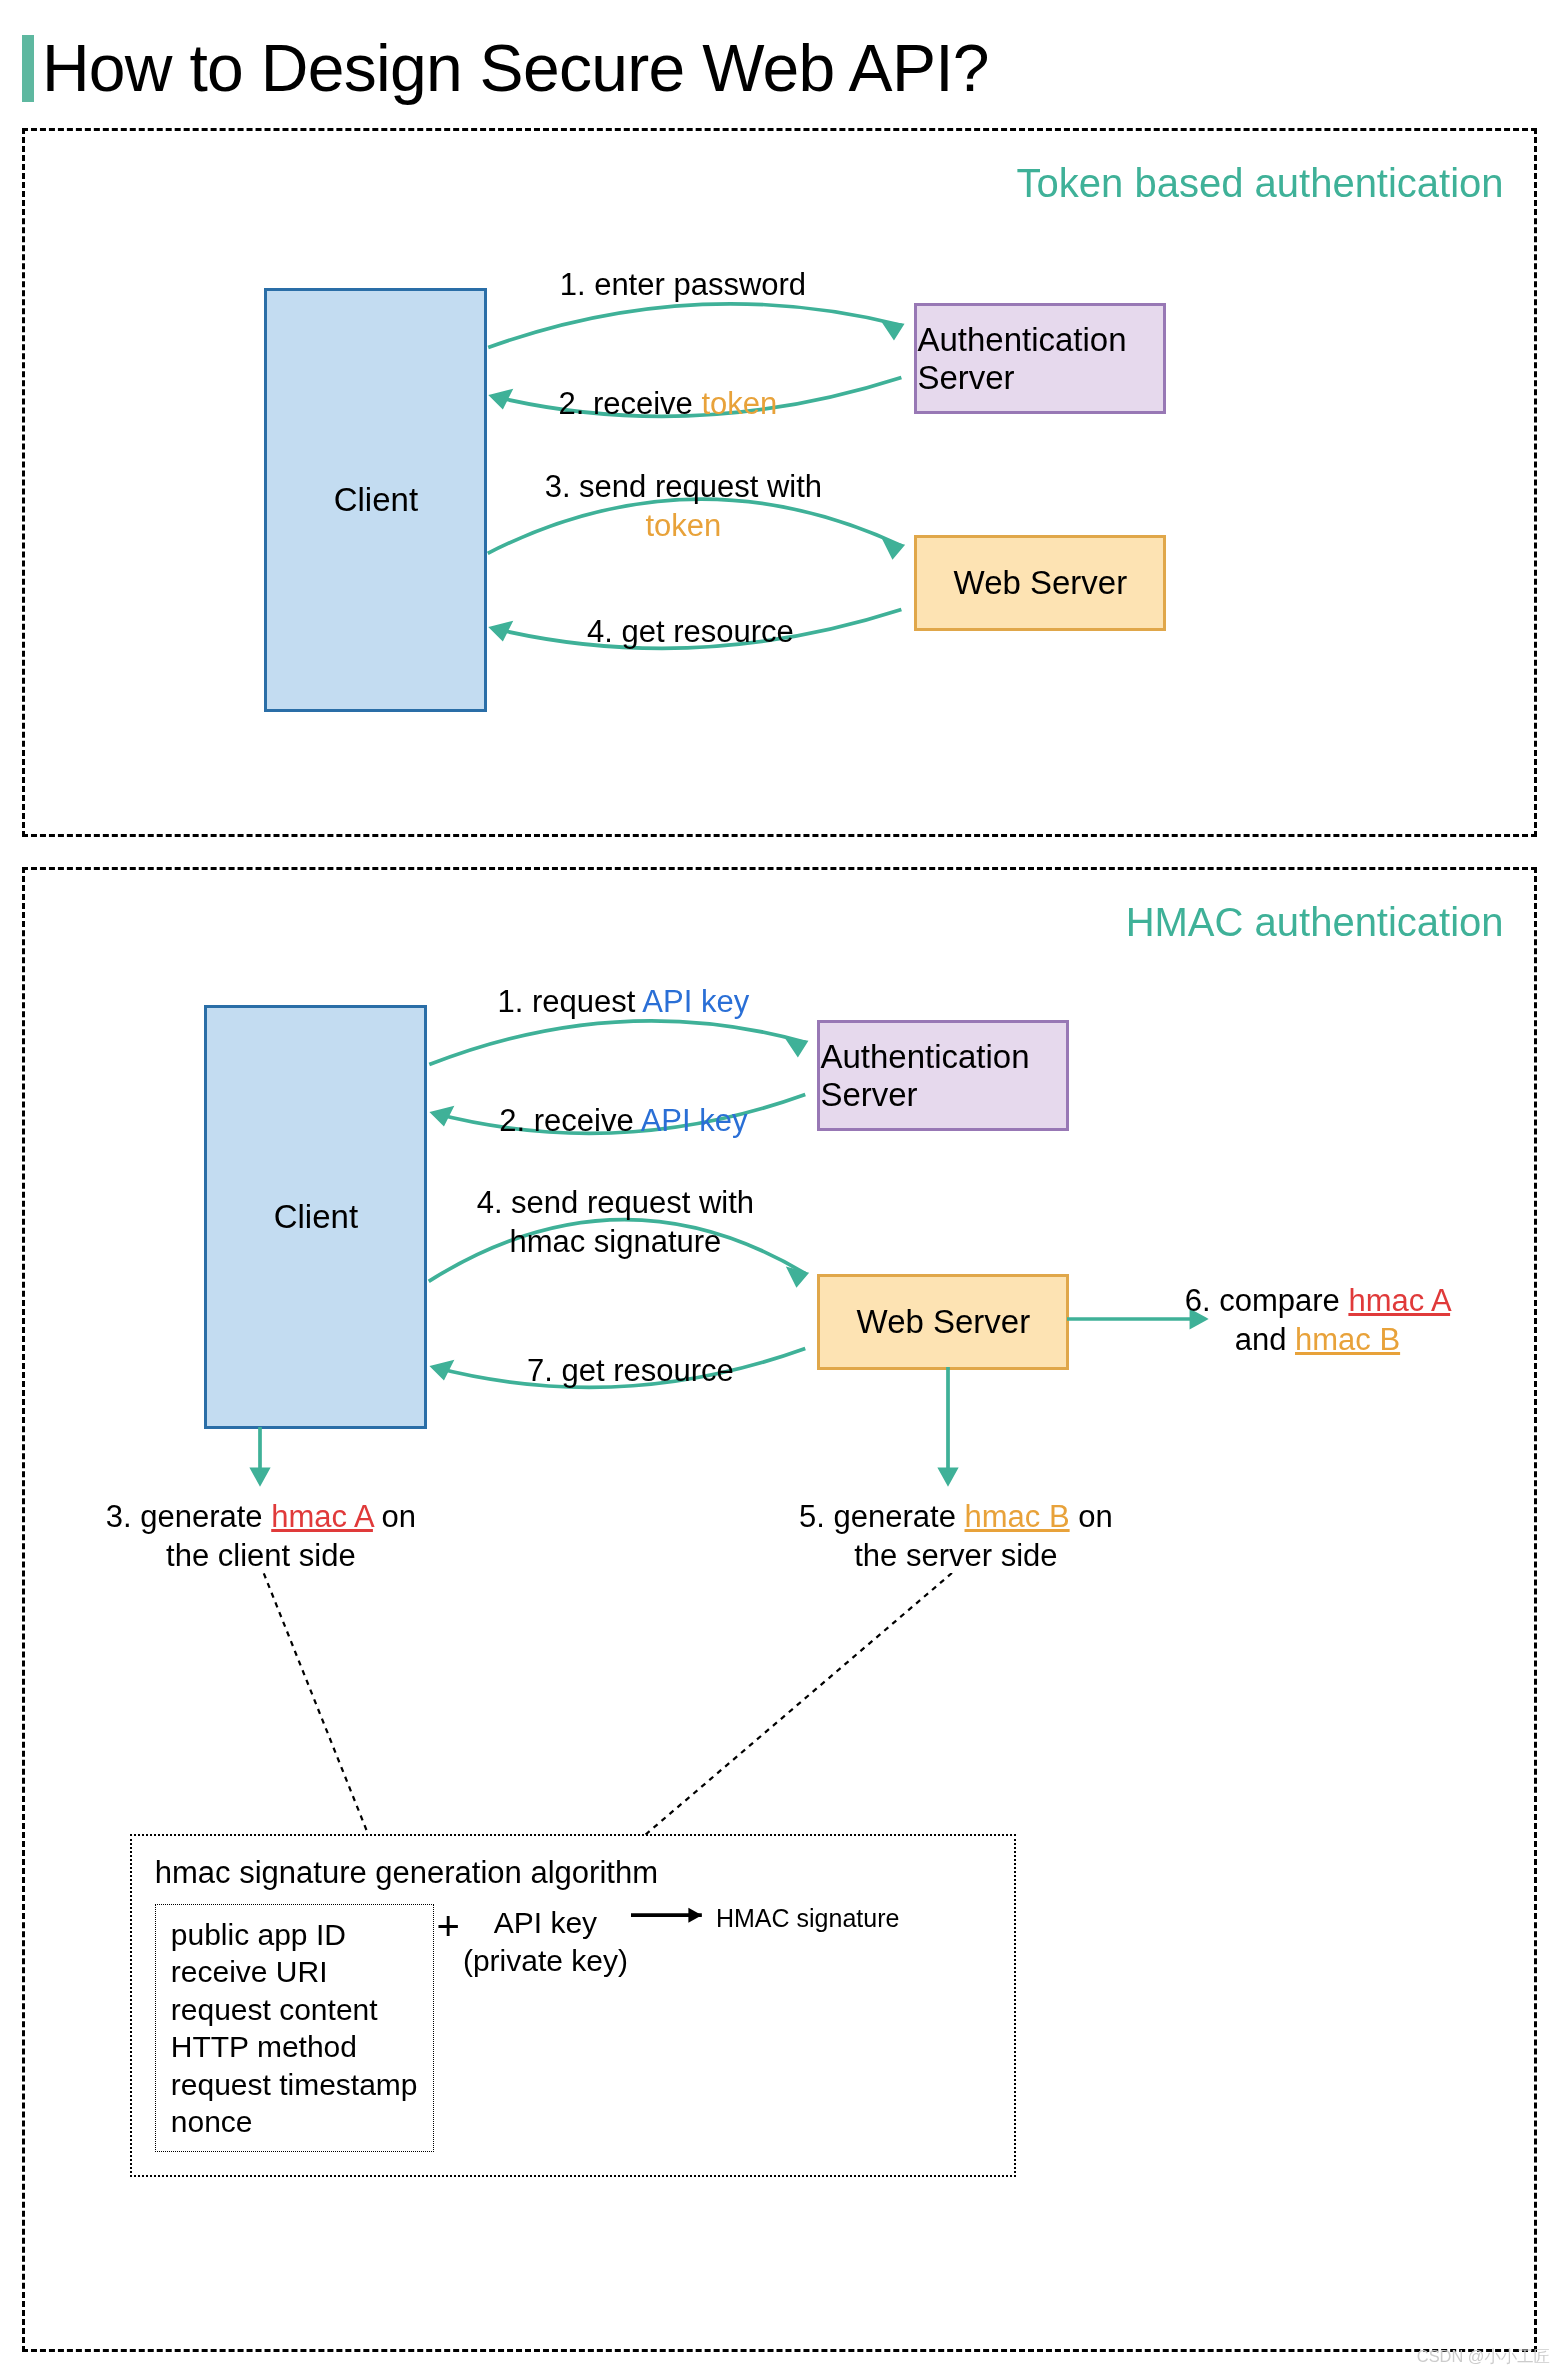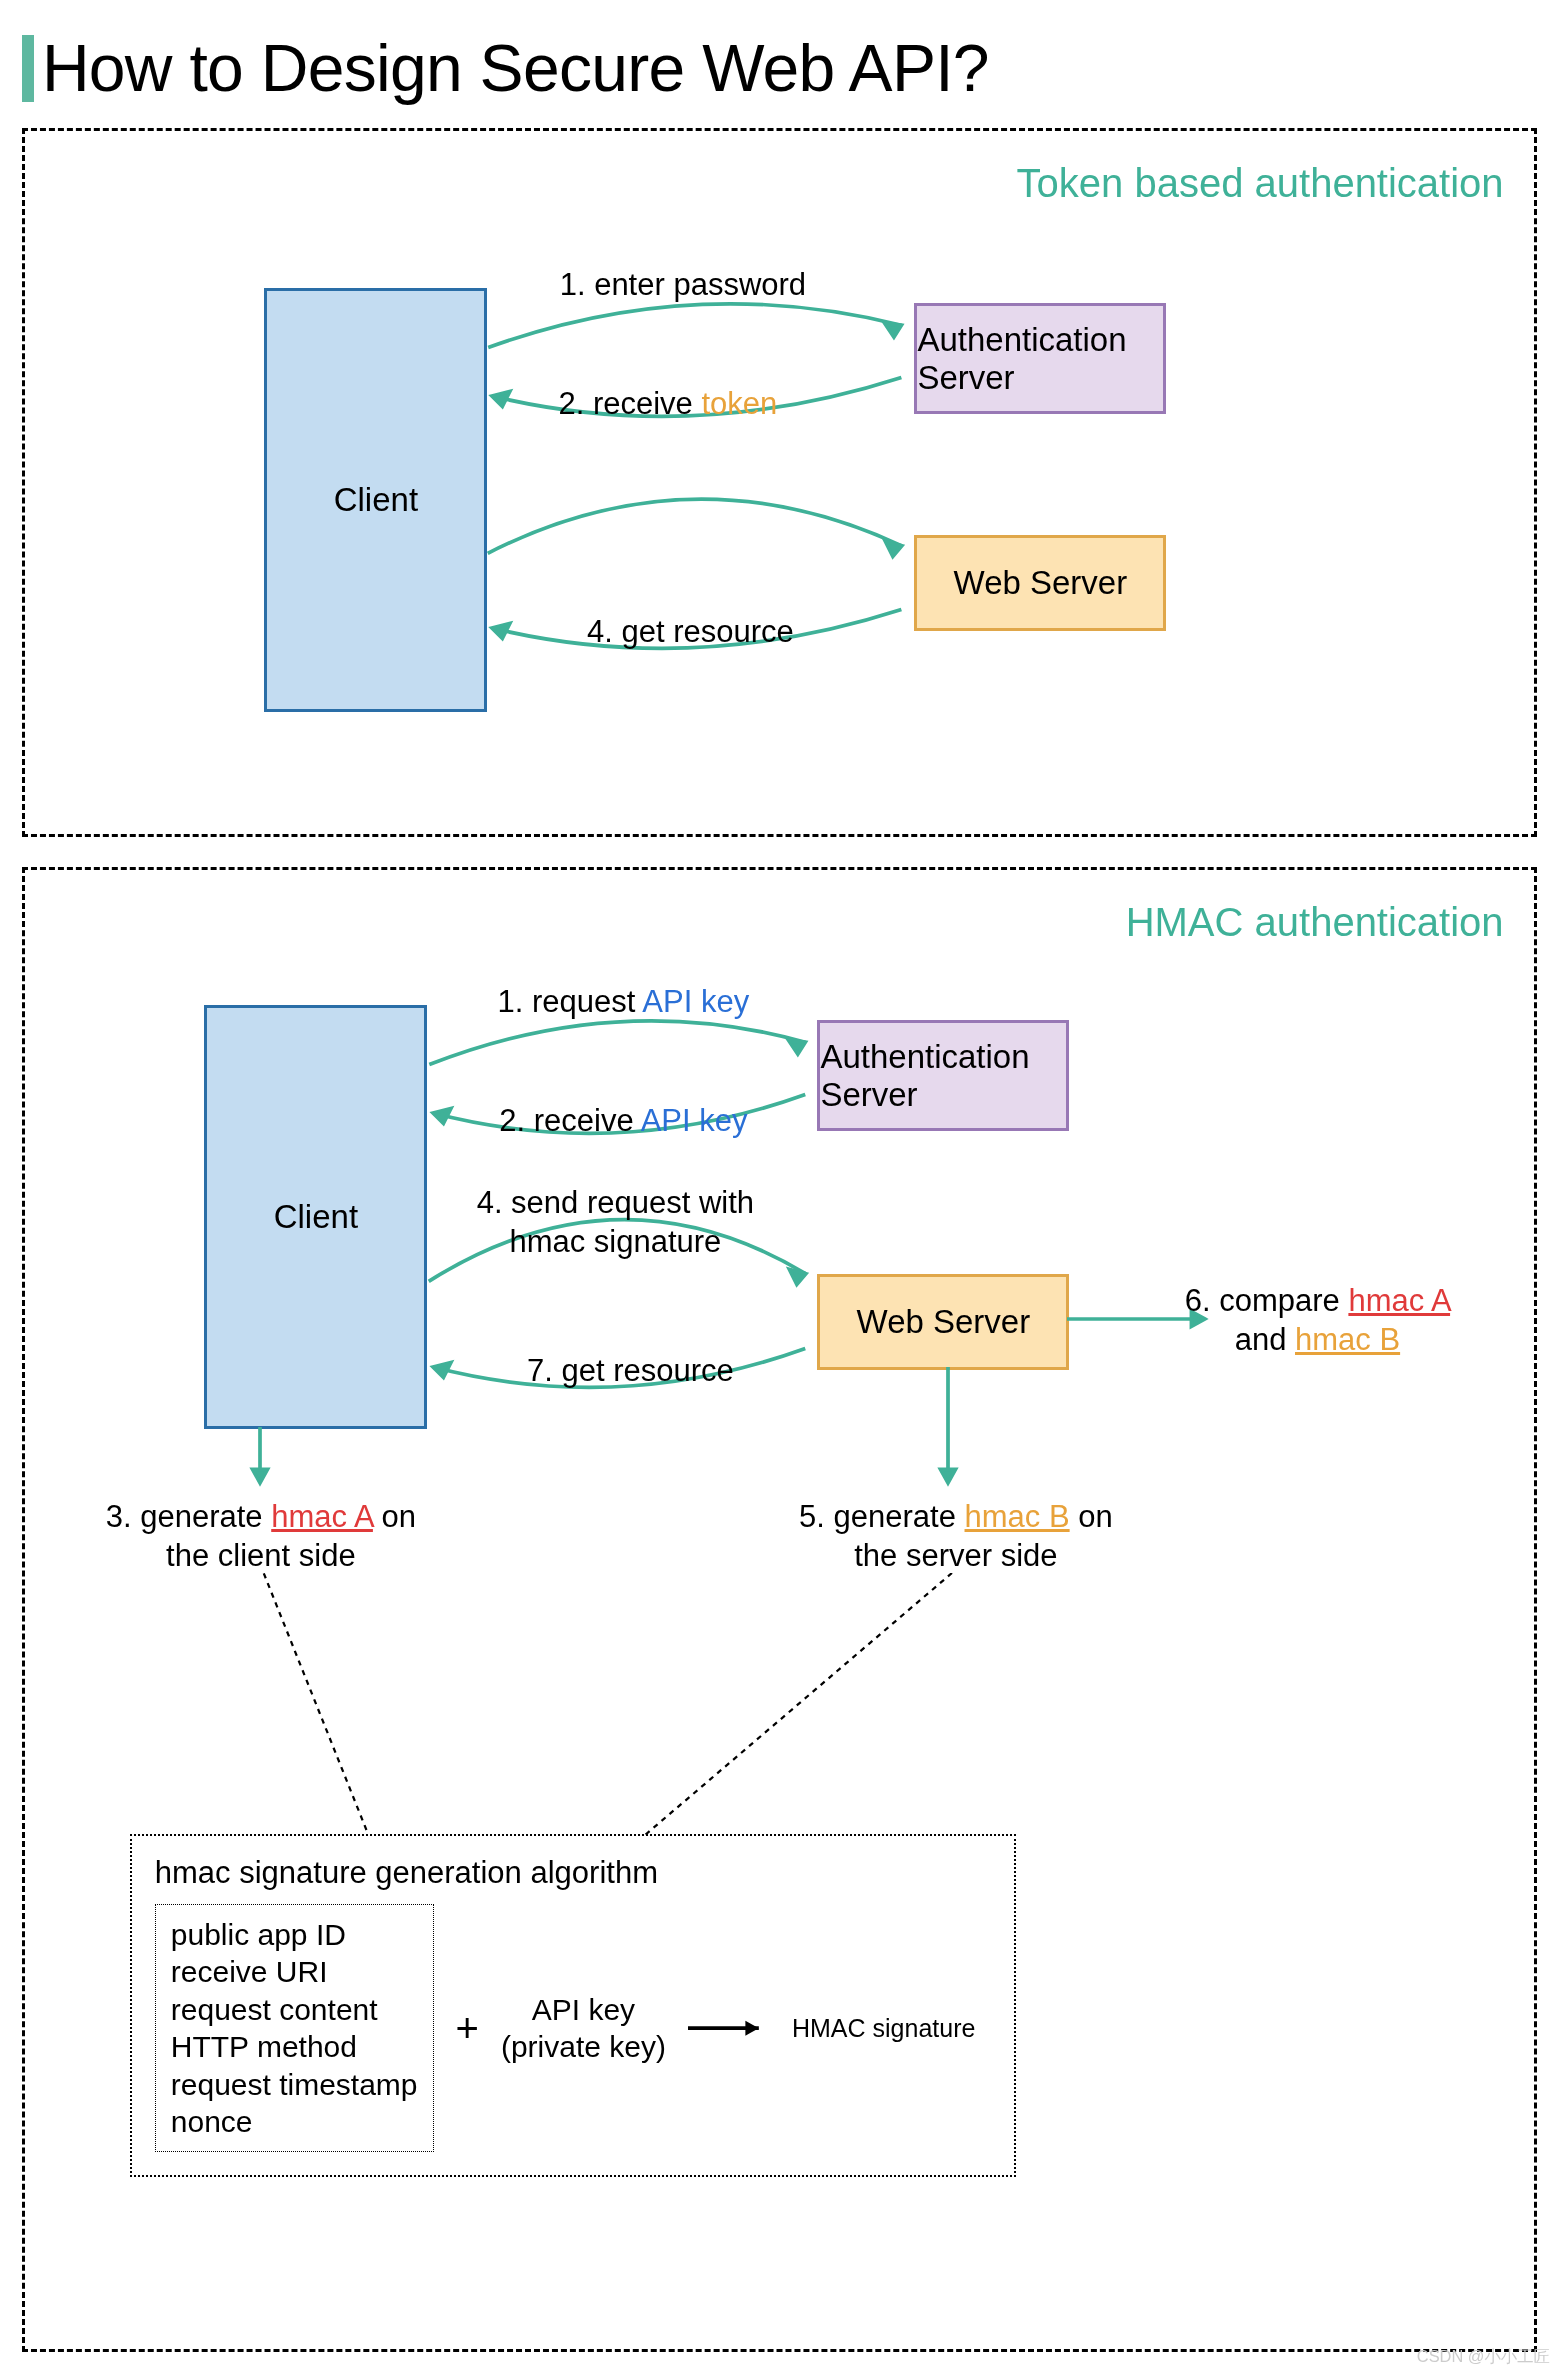--- a/index.html
+++ b/index.html
@@ -18,21 +18,21 @@
 .auth2{left:762px;top:45px;width:246px;height:105px;background:#e6d9ed;border-color:#9878b5}
 .web2{left:762px;top:299px;width:246px;height:90px;background:#fde3b3;border-color:#e0a74a}
 .conn{position:absolute;stroke:#3fb198;stroke-width:5;fill:none}
 .lbl{position:absolute;font-size:31px;text-align:center;line-height:1.25}
 .tok{color:#e8a23a}
 .apik{color:#2a6fd6}
 .hmacA{color:#e03a3a;text-decoration:underline}
 .hmacB{color:#e8a23a;text-decoration:underline}
 .algo{position:absolute;left:75px;top:859px;width:837px;border:2.2px dotted #000;padding:18.7px 22.4px 22.4px}
 .algo-title{font-size:31px;margin-bottom:13.4px}
-.algo-row{display:flex;align-items:center;gap:22px}
+.algo-row{display:flex;gap:3px}
 .inputs{border:1.5px dotted #000;padding:10.5px 15px;font-size:30px;line-height:1.25}
 .plus{font-size:40px}
 .ak{font-size:30px;text-align:center;line-height:1.25}
 .out{font-size:25px}
 .wm{position:fixed;right:9px;bottom:9px;color:#ccc;font-family:Arial;font-size:16.4px}
 </style>
 </head>
 <body>
 
 <div class="title-bar">
@@ -56,20 +56,21 @@
     <svg class="conn" style="left:429px;top:134px" width="429" height="67" viewBox="0 0 575 90">
         <path d="M560 10 Q 280 100 10 35"></path>
         <path d="M10 35 l24 -6 l-10 20 z" fill="#3fb198"></path>
       </svg>
     <div class="lbl" style="left:478px;top:149px;width:269px"><span>2. receive </span><span class="tok">token</span></div>
 
     <svg class="conn" style="left:429px;top:235px" width="429" height="90" viewBox="0 0 575 120">
         <path d="M5 110 Q 280 -30 560 100"></path>
         <path d="M560 100 l-22 -6 l10 20 z" fill="#3fb198"></path>
       </svg>
+    <div class="lbl" style="left:486px;top:232px;width:284px"><span>3.  send request with </span><span class="tok">token</span></div>
 
     <svg class="conn" style="left:429px;top:366px" width="429" height="67" viewBox="0 0 575 90">
         <path d="M560 10 Q 280 100 10 35"></path>
         <path d="M10 35 l24 -6 l-10 20 z" fill="#3fb198"></path>
       </svg>
     <div class="lbl" style="left:508px;top:377px;width:254px">4. get resource</div>
   </div>
 </div>
 
 <div class="panel">

